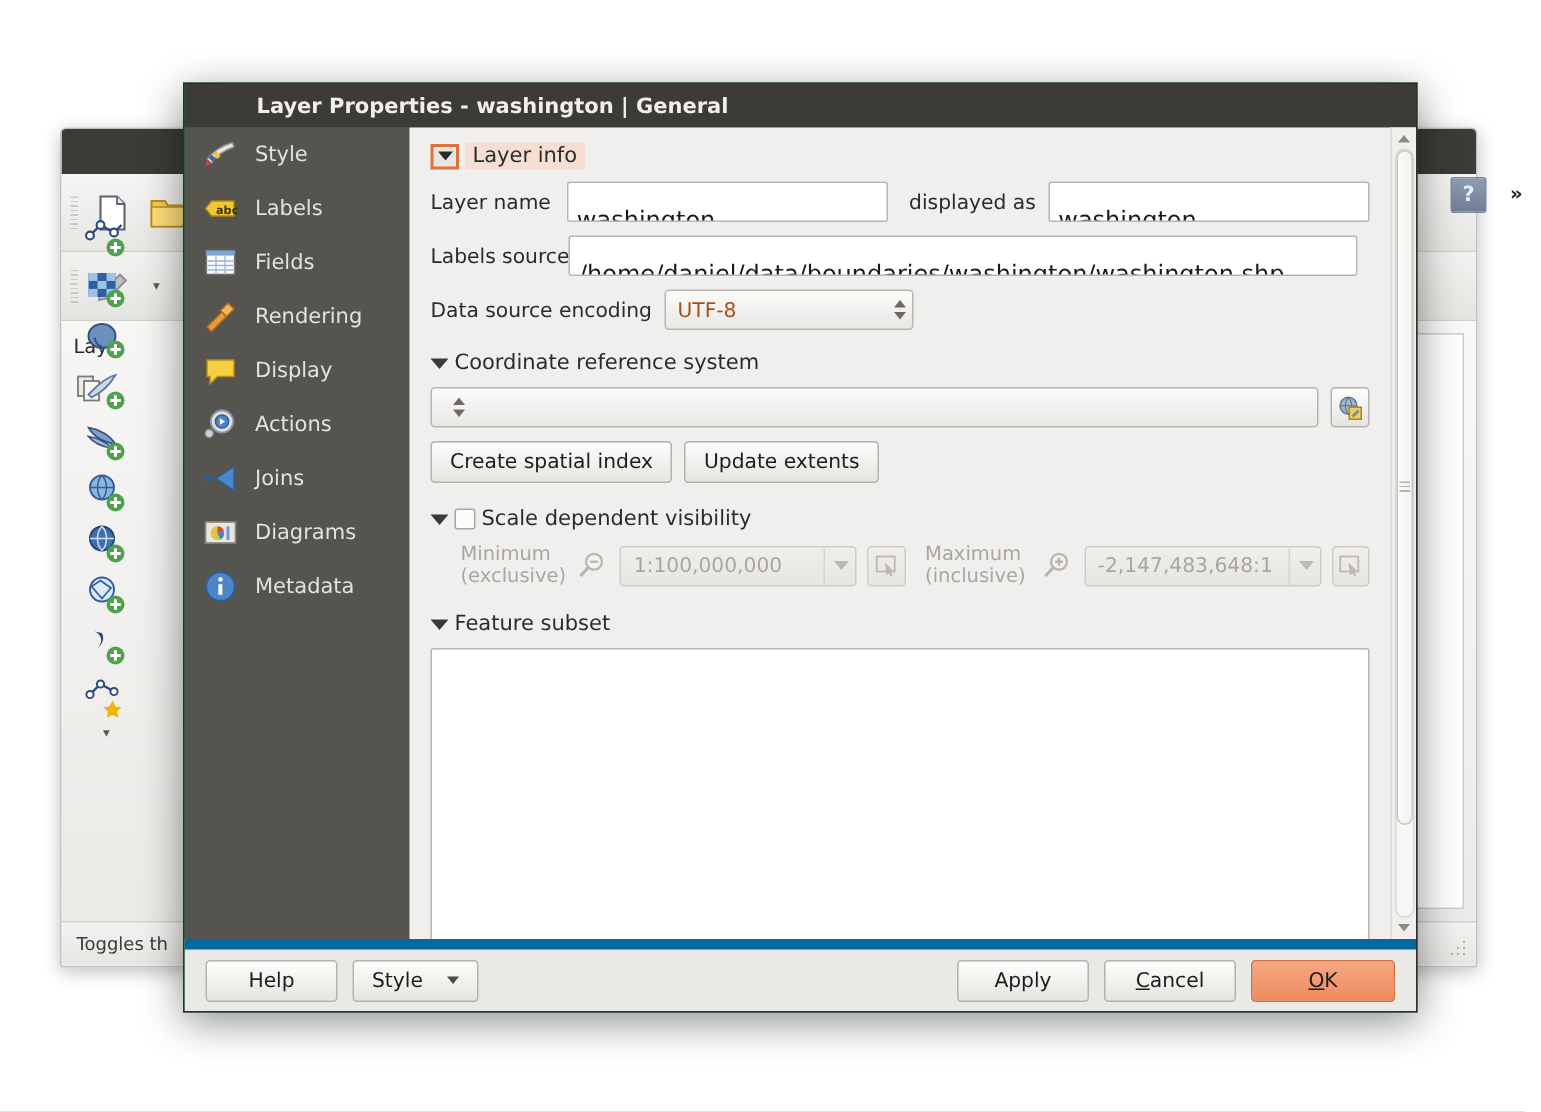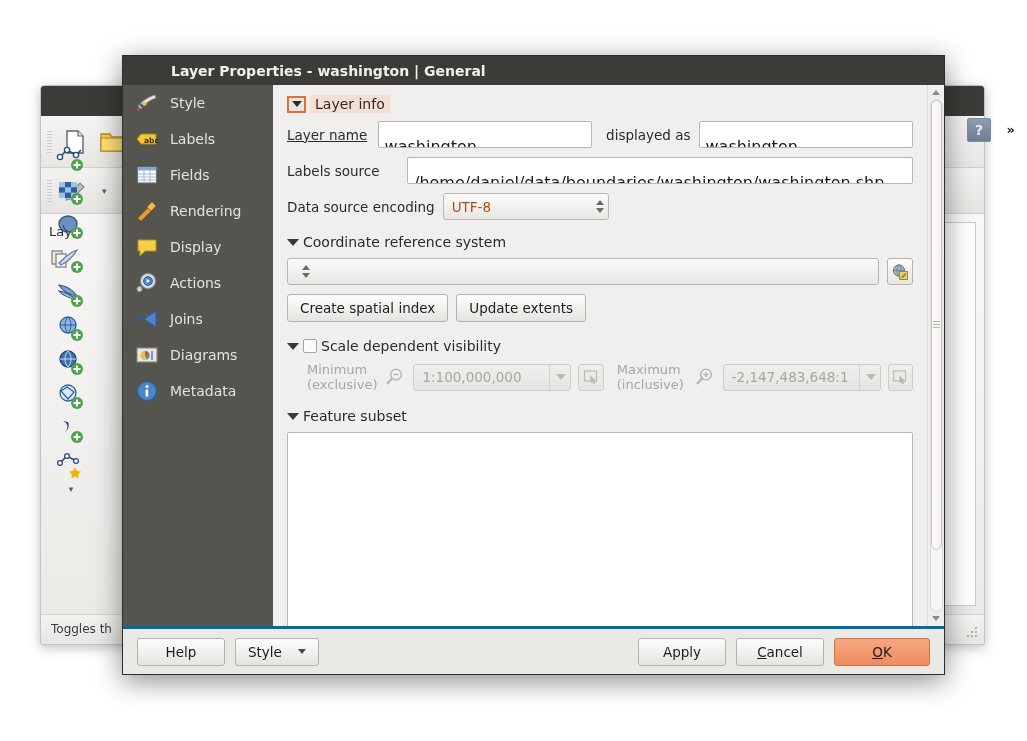--- a/index.html
+++ b/index.html
@@ -203,21 +203,21 @@
     position: absolute; top: 0; left: 0; right: 0; height: 88%;
     background: linear-gradient(90deg,#fbfbfa,#f2f1ef);
     border: 1px solid #c9c6c1; border-radius: 7px;
     display: flex; align-items: center; justify-content: center;
   }
   .sb-grip { width: 7px; height: 7px;
     background: repeating-linear-gradient(180deg,#b6b3ae 0 1px, transparent 1px 3px); }
 
   
   .footer {
-    height: 48px; background: #ebe9e6; border-top: 3px solid #0369a1;
+    height: 48px; background: #ebe9e6; border-top: 7px solid #0369a1;
     display: flex; align-items: center; padding: 0 14px; gap: 10px;
   }
   .footer .spacer { flex: 1; }
   .btn.ok {
     background: linear-gradient(180deg,#f5a783,#ef8c5f);
     border: 1px solid #d5713f; color: #1d1d1d; min-width: 96px;
   }
   .btn.wide { min-width: 88px; }
   .btn.style-btn { min-width: 82px; gap: 16px; justify-content: space-between; }
   .u { text-decoration: underline; }
@@ -496,29 +496,29 @@
         <div class="content-inner">
 
           <div class="sec-head">
             <span class="collapse-btn">
               <span class="tri"></span>
             </span>
             <span class="sec-label focused">Layer info</span>
           </div>
 
           <div class="row">
-            <span class="lbl" style="width:84px;text-decoration:underline;">Layer name</span>
+            <span class="lbl" style="width:84px;">Layer name</span>
             <span class="txt" style="width:218px;">washington</span>
             <span class="lbl" style="margin-left:6px;">displayed as</span>
             <span class="txt" style="width:218px;">washington</span>
           </div>
 
           <div class="row">
             <span class="lbl" style="width:84px;">Labels source</span>
-            <span class="txt" style="width:526px;margin-left:28px;">/home/daniel/data/boundaries/washington/washington.shp</span>
+            <span class="txt" style="width:526px;">/home/daniel/data/boundaries/washington/washington.shp</span>
           </div>
 
           <div class="row">
             <span class="lbl">Data source encoding</span>
             <span class="combo encoding" style="width:166px;">
               <span class="val">UTF-8</span>
               <span class="spin-arrows">
                 <span class="spin-up"></span>
                   <span class="spin-dn"></span>
               </span>

